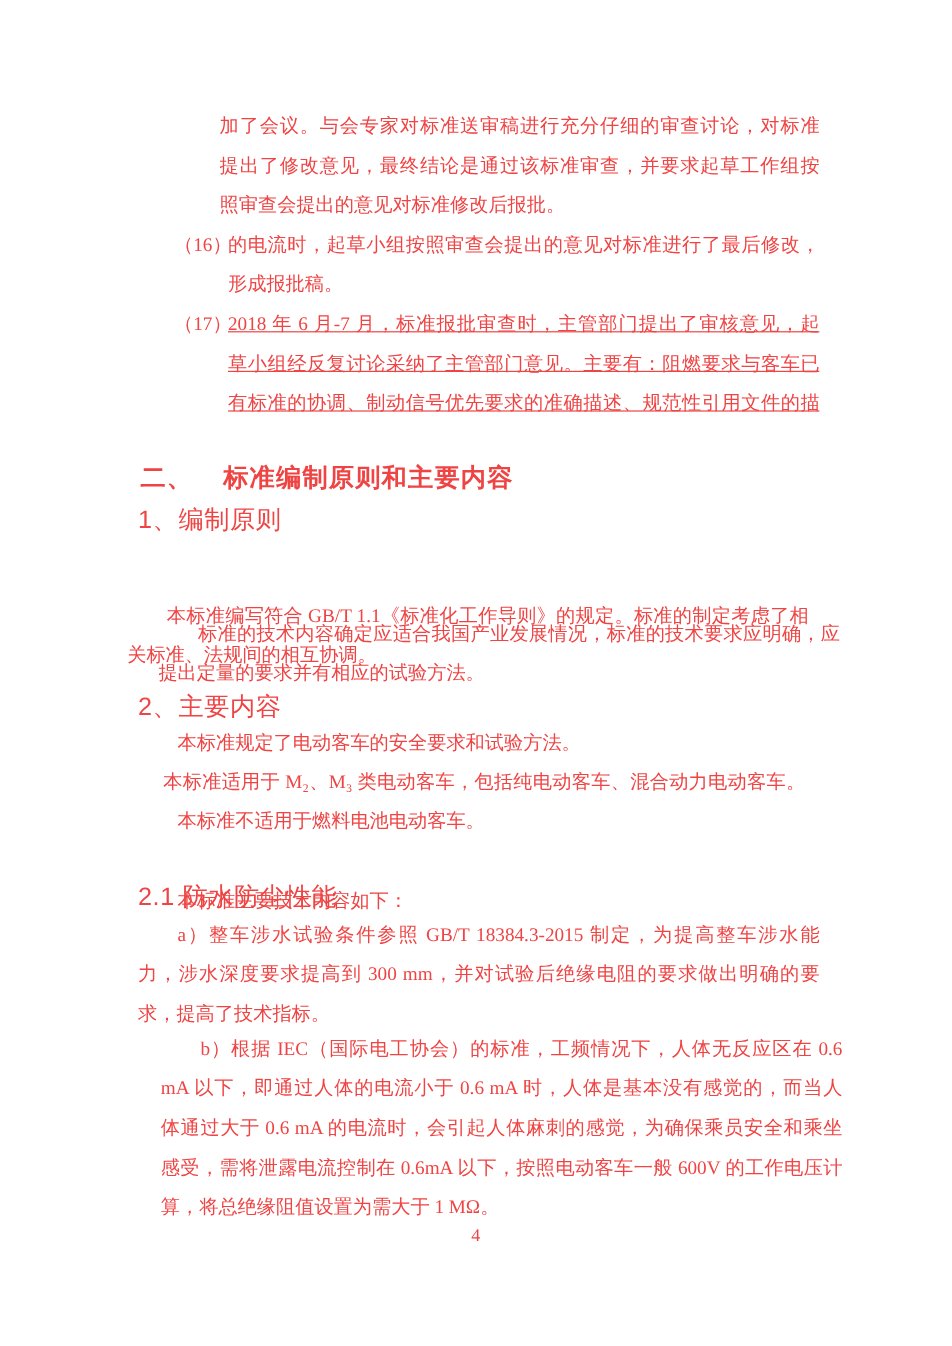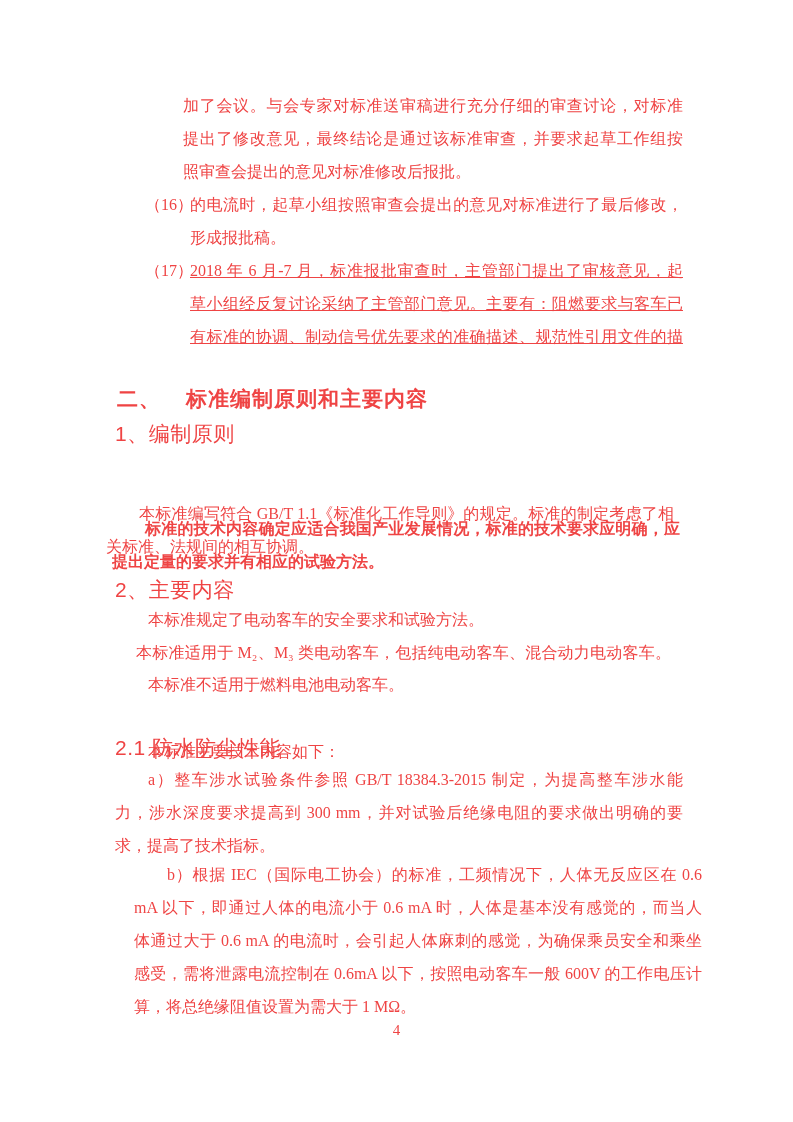--- a/index.html
+++ b/index.html
@@ -96,21 +96,21 @@
     <span>二、</span><span class="h1-title">标准编制原则和主要内容</span>
   </div>
 
   <div class="block h2" style="top:421px; left:115px; width:566px;">1、编制原则</div>
 
   <div class="block" style="top:449px; left:106px; width:568px;margin-top:48px;">
     <div class="ln j indent">本标准编写符合 GB/T 1.1《标准化工作导则》的规定。标准的制定考虑了相</div>
     <div class="ln">关标准、法规间的相互协调。</div>
   </div>
 
-  <div class="block" style="top:512px; left:112px; width:568px;font-weight:bold;">
+  <div class="block" style="top:512px; left:132px; width:568px;">
     <div class="ln j indent">标准的技术内容确定应适合我国产业发展情况，标准的技术要求应明确，应</div>
     <div class="ln">提出定量的要求并有相应的试验方法。</div>
   </div>
 
   <div class="block h2" style="top:577px; left:115px; width:566px;">2、主要内容</div>
 
   <div class="block ln indent" style="top:603px; left:115px; width:568px;">本标准规定了电动客车的安全要求和试验方法。</div>
   <div class="block ln indent j" style="top:636px; left:103px; width:568px;">本标准适用于 M₂、M₃ 类电动客车，包括纯电动客车、混合动力电动客车。</div>
   <div class="block ln indent" style="top:668px; left:115px; width:568px;">本标准不适用于燃料电池电动客车。</div>
   <div class="block ln indent" style="top:735px; left:115px; width:568px;">本标准主要技术内容如下：</div>

